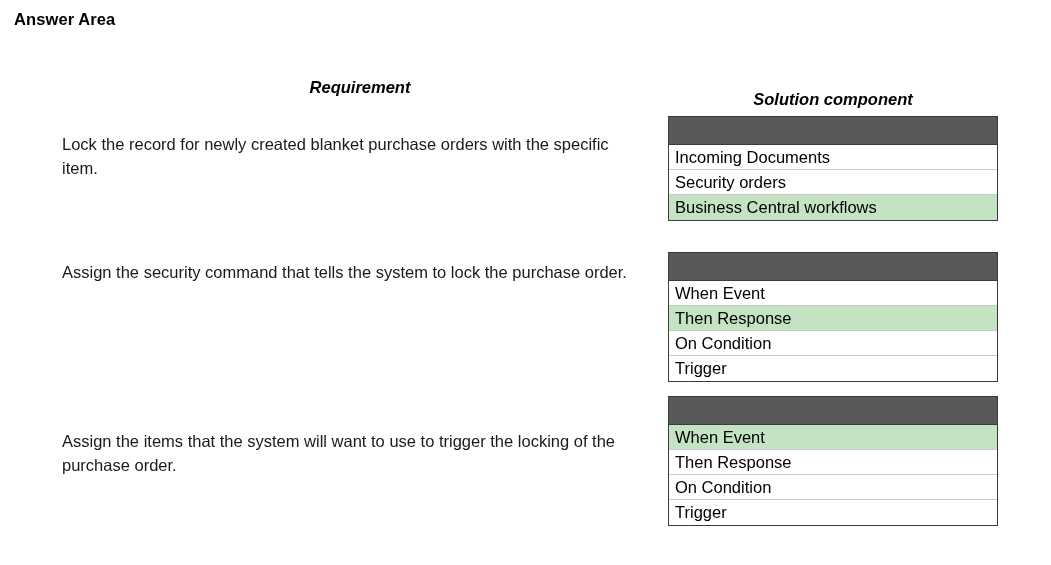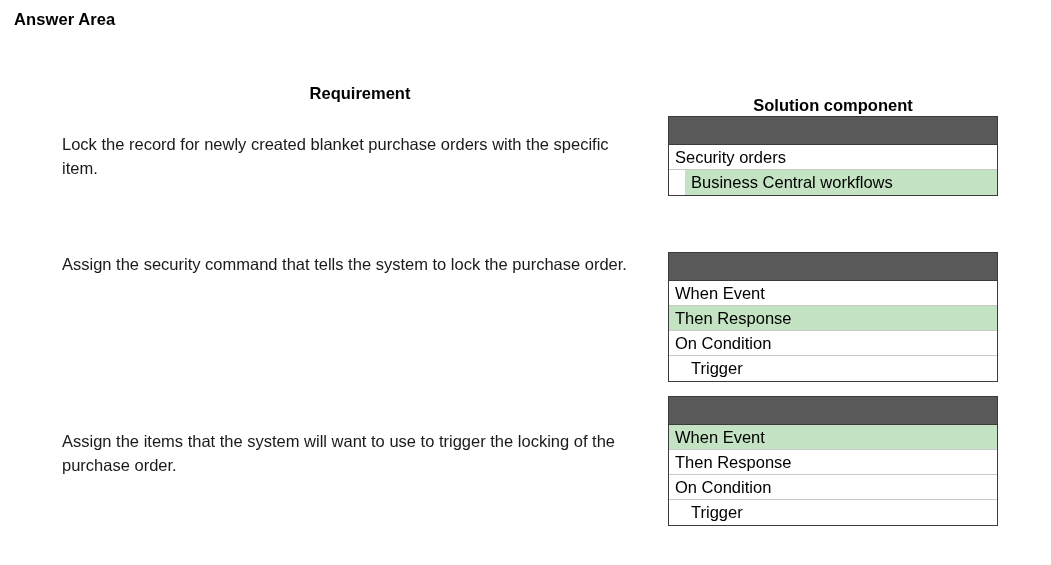--- a/index.html
+++ b/index.html
@@ -18,24 +18,25 @@
   .answer-area-title {
     position: absolute;
     left: 14px;
     top: 10px;
     font-size: 16.5px;
     font-weight: bold;
     letter-spacing: 0.1px;
   }
   .headers {
     position: absolute;
-    top: 84px;
+    top: 78px;
     left: 0;
     width: 100%;
     height: 24px;
+    font-style: italic;
   }
   .col-header {
     position: absolute;
     font-size: 16.5px;
     font-weight: bold;
     text-align: center;
   }
   .col-header.requirement {
     left: 240px;
     width: 240px;
@@ -79,50 +80,50 @@
     padding-left: 6px;
     font-size: 16.5px;
     box-sizing: border-box;
     border-bottom: 1px solid #c9c9c9;
     background: #ffffff;
     white-space: nowrap;
     overflow: hidden;
   }
   .option:last-child {
     border-bottom: none;
-    margin-left: 16px;
   }
   .option.selected {
     background: #c3e3c3;
   }
   
   #row-1 { top: 116px; }
   #row-2 { top: 252px; }
   #row-3 { top: 396px; }
   #row-1 .requirement-text { top: 16px; }
-  #row-2 .requirement-text { top: 0px; }
+  #row-2 .requirement-text { top: 8px; }
   #row-3 .requirement-text { top: 0px; margin-top: 33px; }
   #row-1 .dropdown { top: 0px; }
   #row-2 .dropdown { top: 0px; }
   #row-3 .dropdown { top: 0px; }
 </style>
 </head>
 <body>
 
 <div class="answer-area-title">Answer Area</div>
 
 <div class="headers">
   <div class="col-header requirement">Requirement</div>
   <div class="col-header solution">Solution component</div>
 </div>
 
 <div class="row" id="row-1">
   <div class="requirement-text">Lock the record for newly created blanket purchase orders with the specific item.</div>
   <div class="dropdown">
     <div class="dropdown-selected"></div>
+    <div class="option">Incoming Documents</div>
     <div class="option">Security orders</div>
     <div class="option selected">Business Central workflows</div>
   </div>
 </div>
 
 <div class="row" id="row-2">
   <div class="requirement-text">Assign the security command that tells the system to lock the purchase order.</div>
   <div class="dropdown">
     <div class="dropdown-selected"></div>
     <div class="option">When Event</div>

